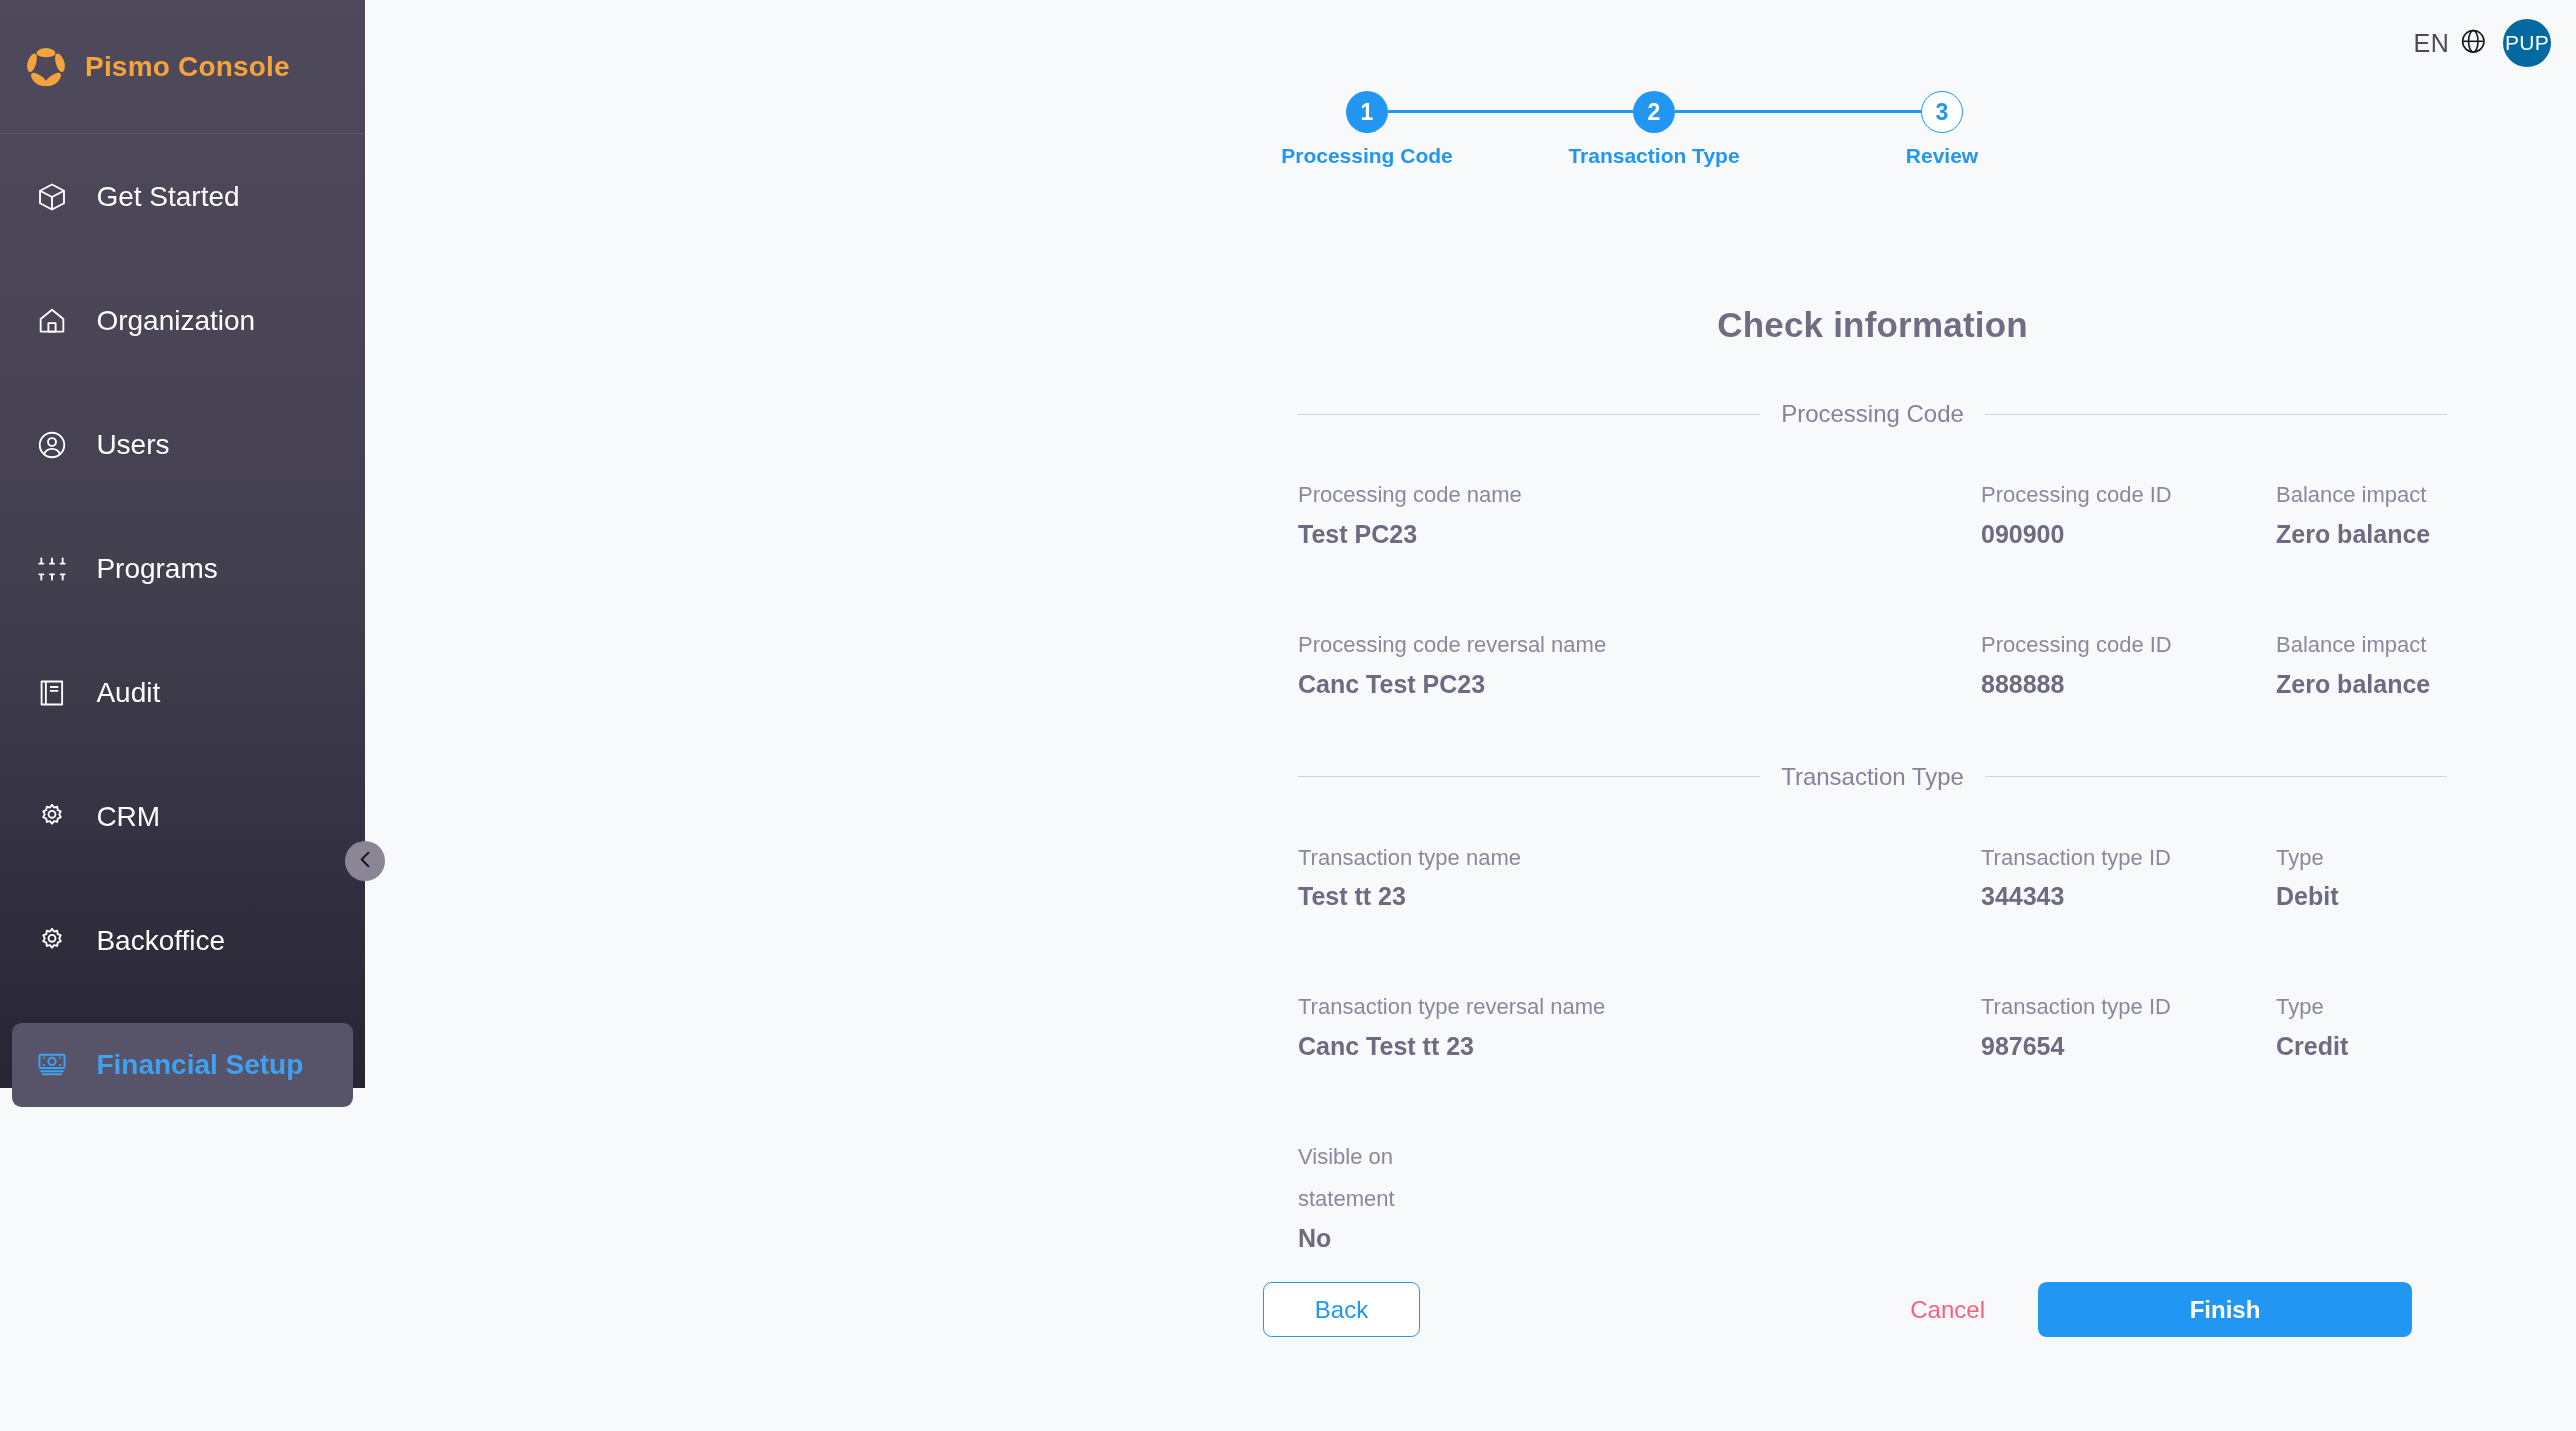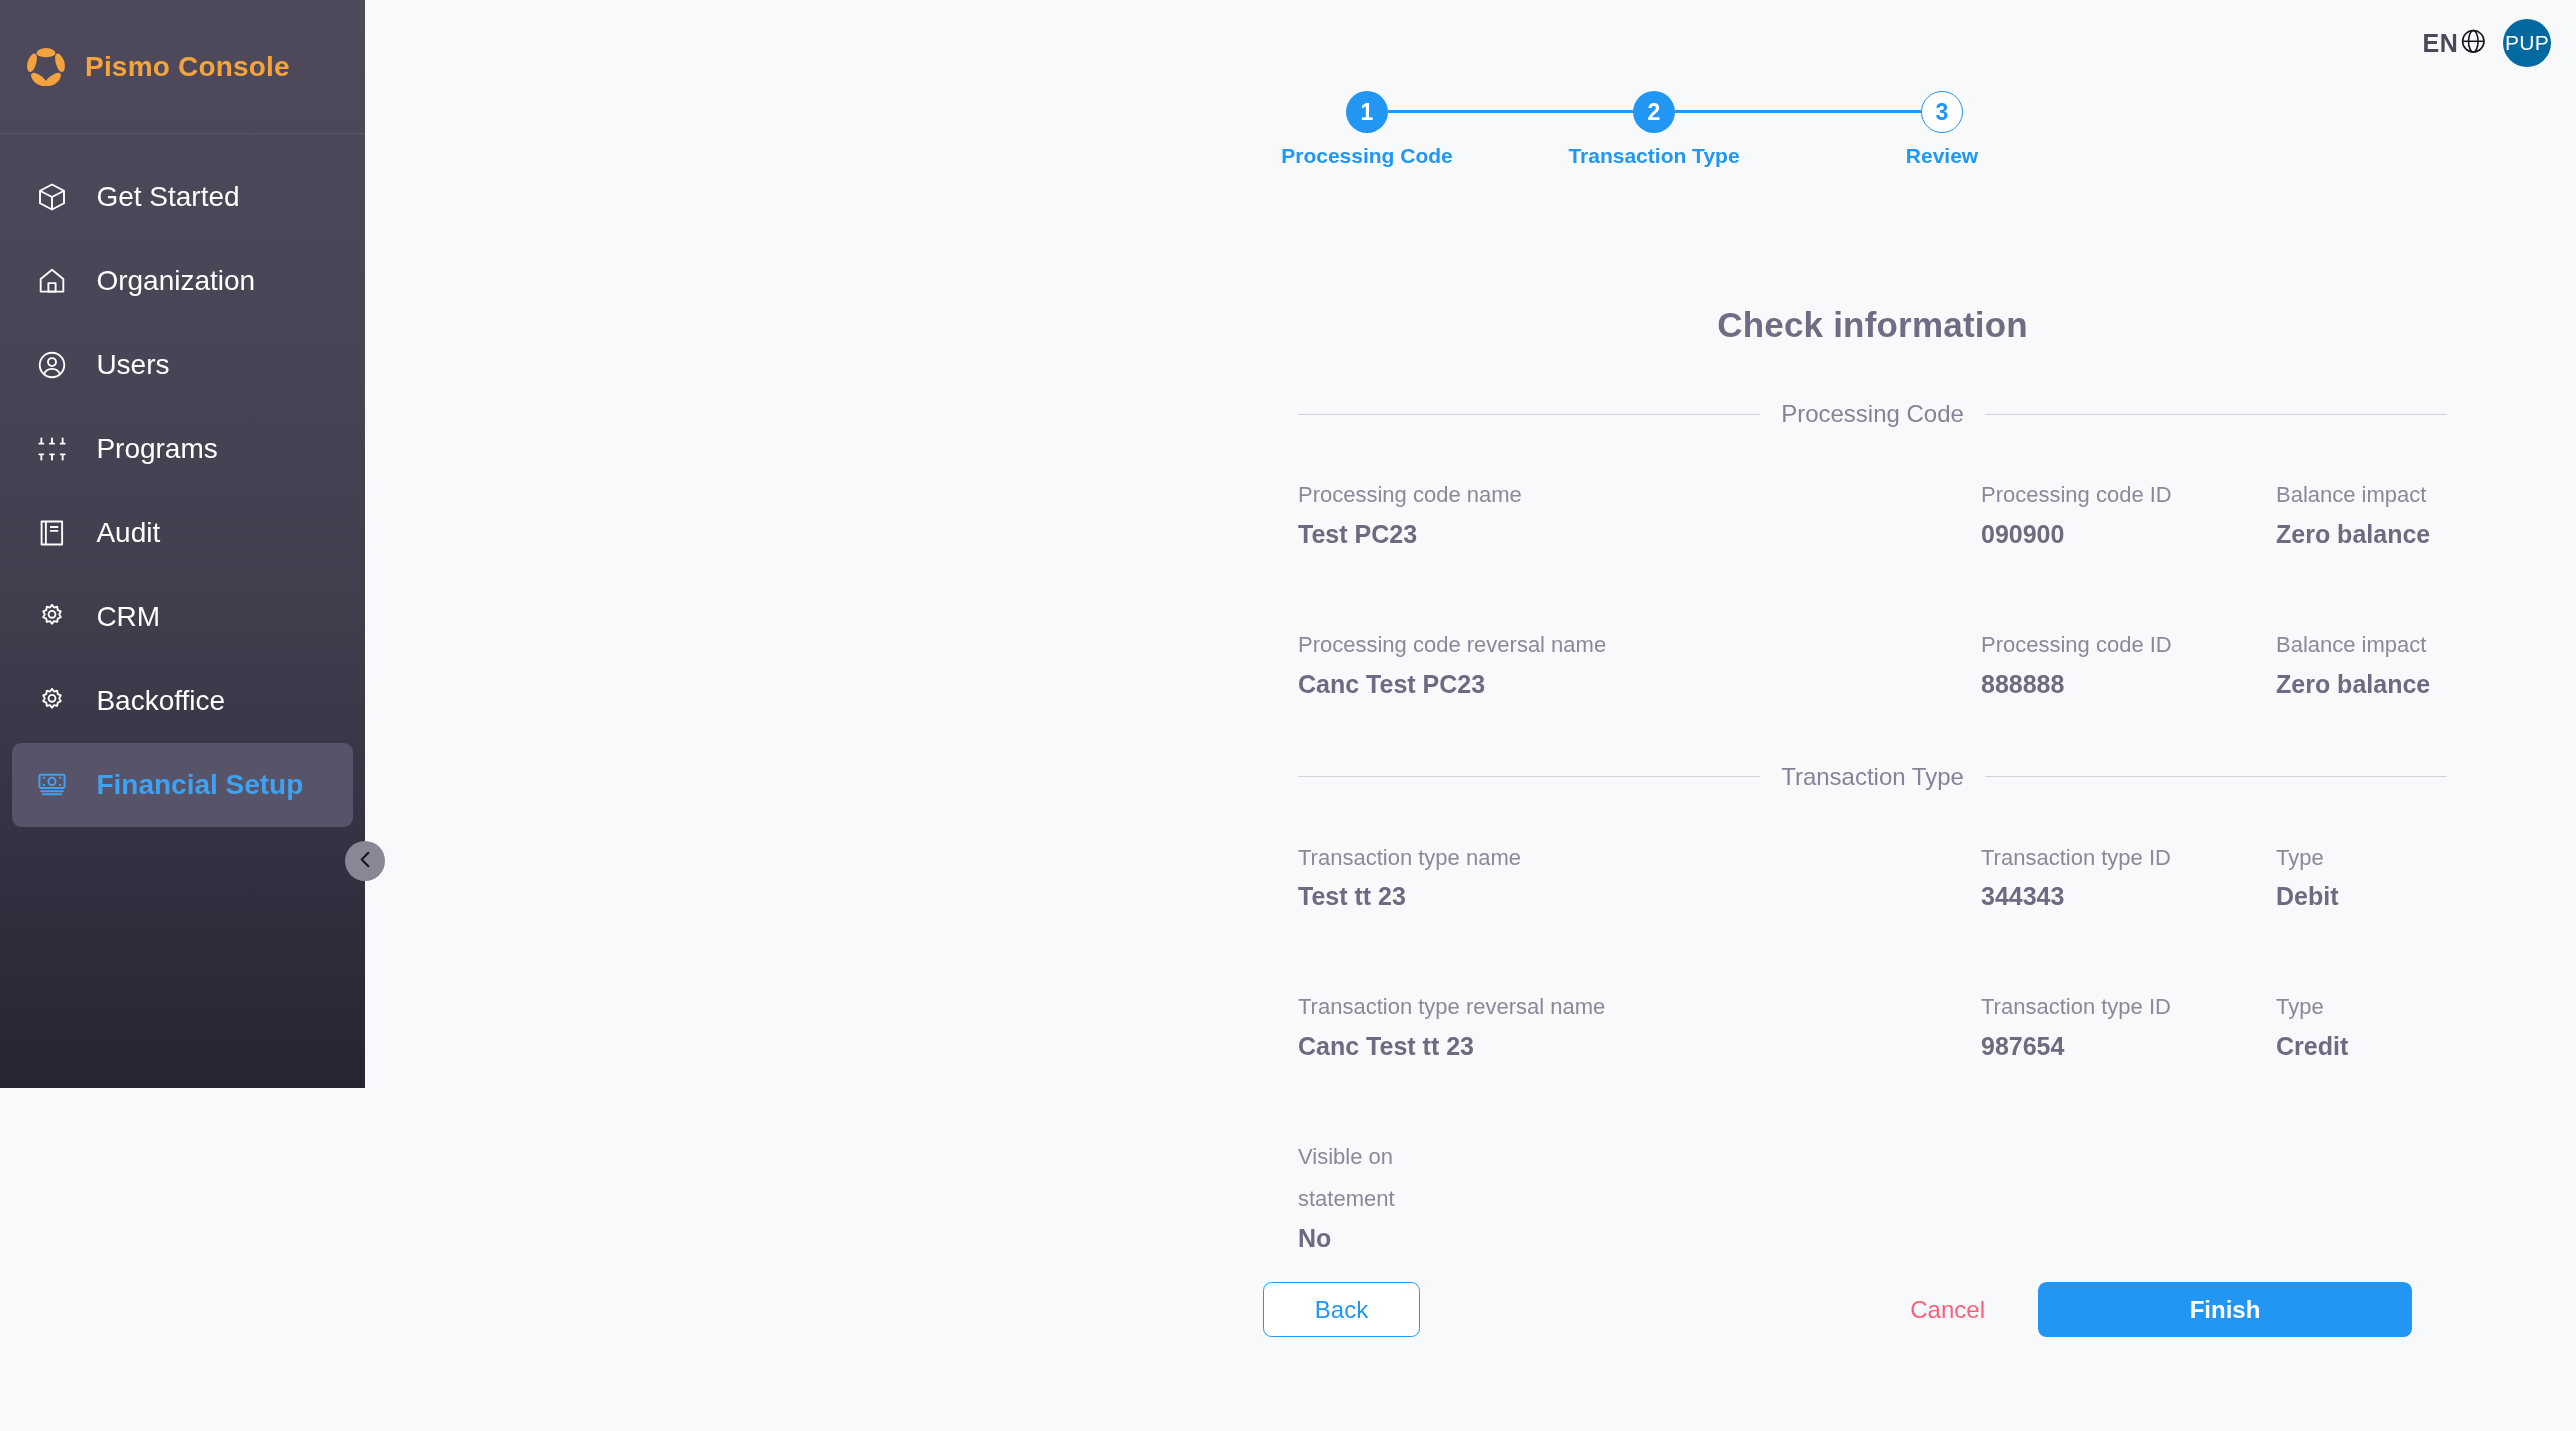--- a/index.html
+++ b/index.html
@@ -47,20 +47,21 @@
     font-size: 28px;
     font-weight: bold;
     letter-spacing: 0.2px;
     white-space: nowrap;
   }
 
   .nav {
     padding-top: 21px;
     display: flex;
     flex-direction: column;
+    gap: 40px;
   }
   .nav-item {
     position: relative;
     height: 84px;
     display: flex;
     align-items: center;
     padding-left: 21px;
     margin: 0 12.4px;
     border-radius: 9.5px;
     cursor: pointer;
@@ -115,23 +116,22 @@
     top: 0; right: 0;
     height: 86px;
     display: flex;
     align-items: center;
     padding-right: 25px;
     gap: 15.2px;
   }
   .lang {
     display: flex;
     align-items: center;
-    gap: 1px;
-    cursor: pointer;
-    font-weight: bold;
+    gap: 10px;
+    cursor: pointer;
   }
   .lang-text {
     font-size: 25px;
     color: #4b4859;
     letter-spacing: 0.5px;
   }
   .avatar {
     width: 48px;
     height: 48px;
     border-radius: 50%;

